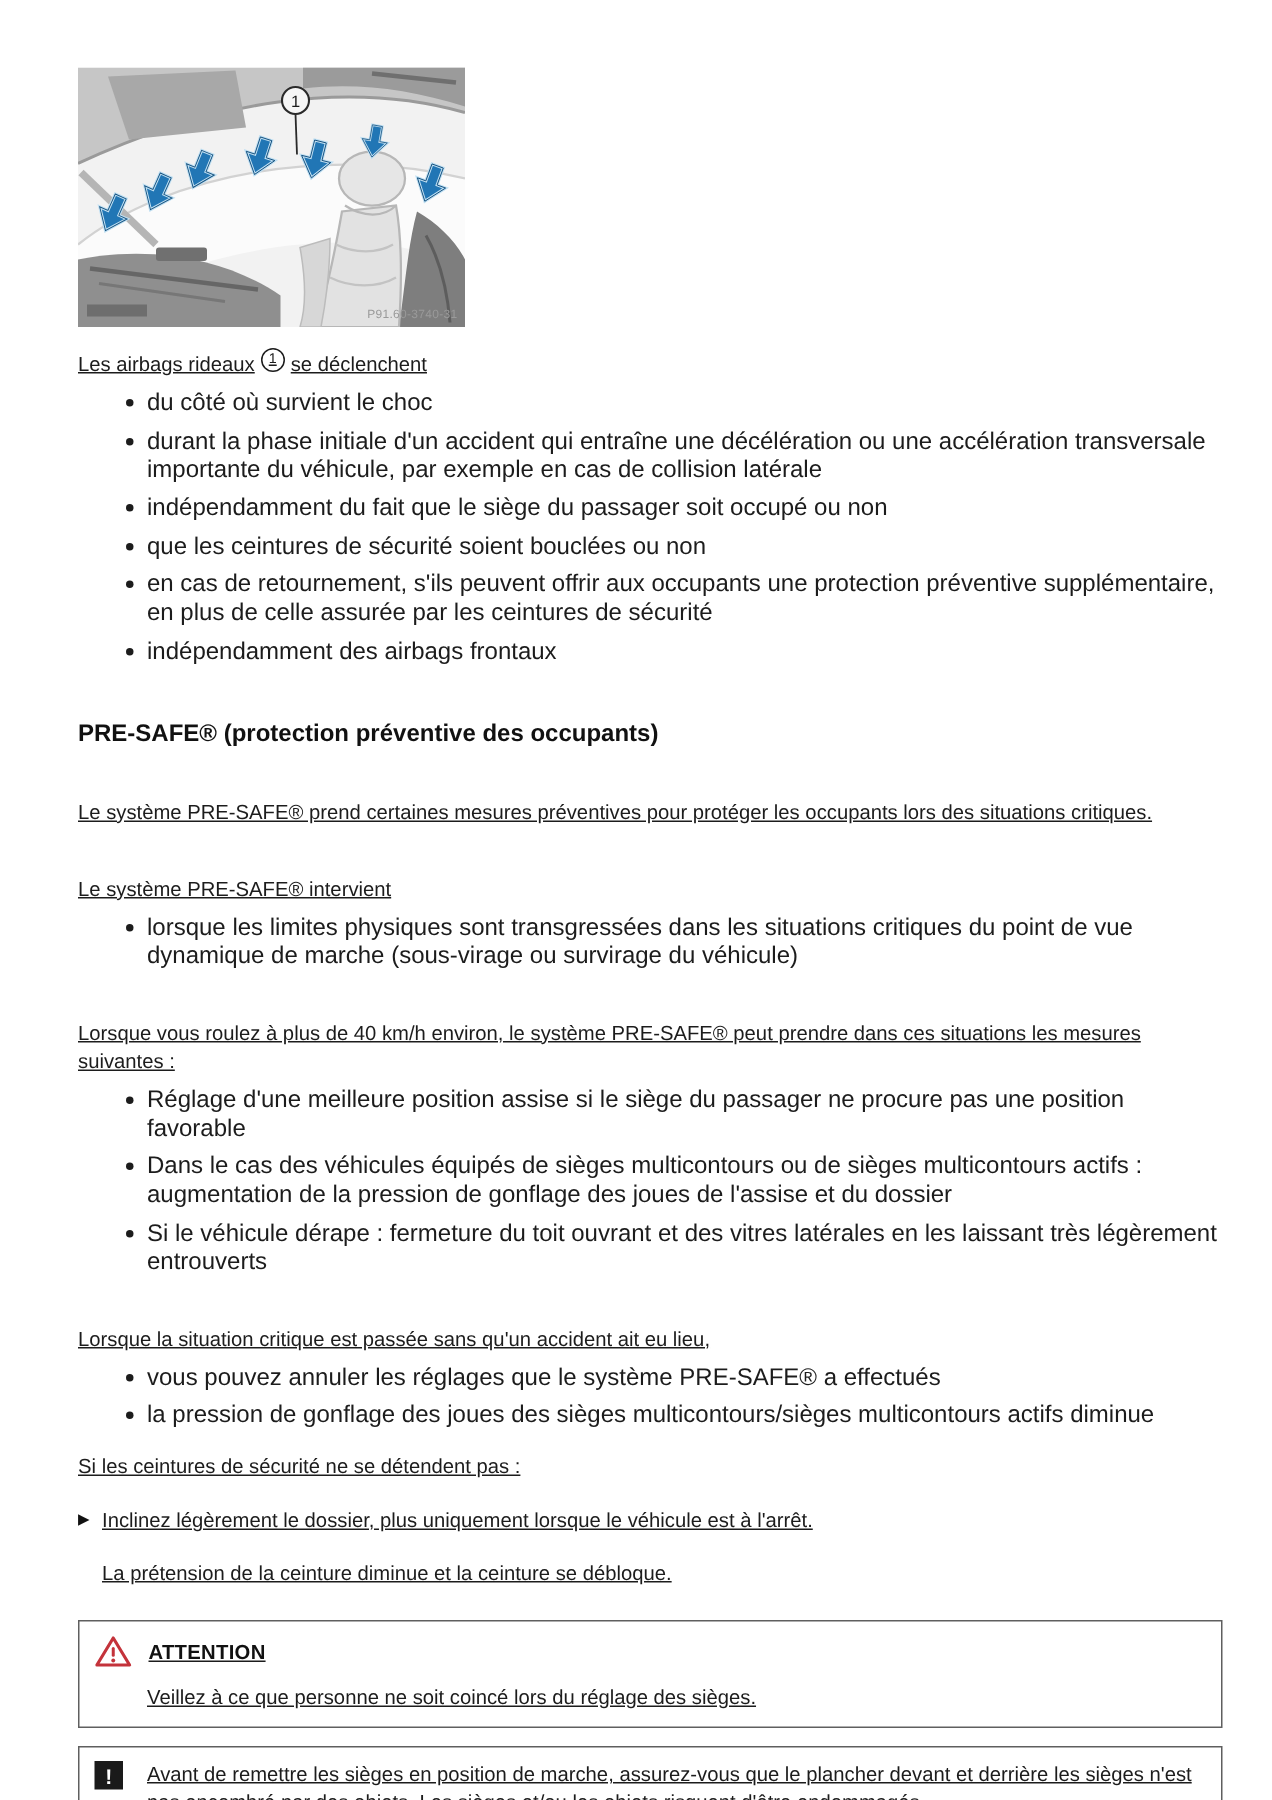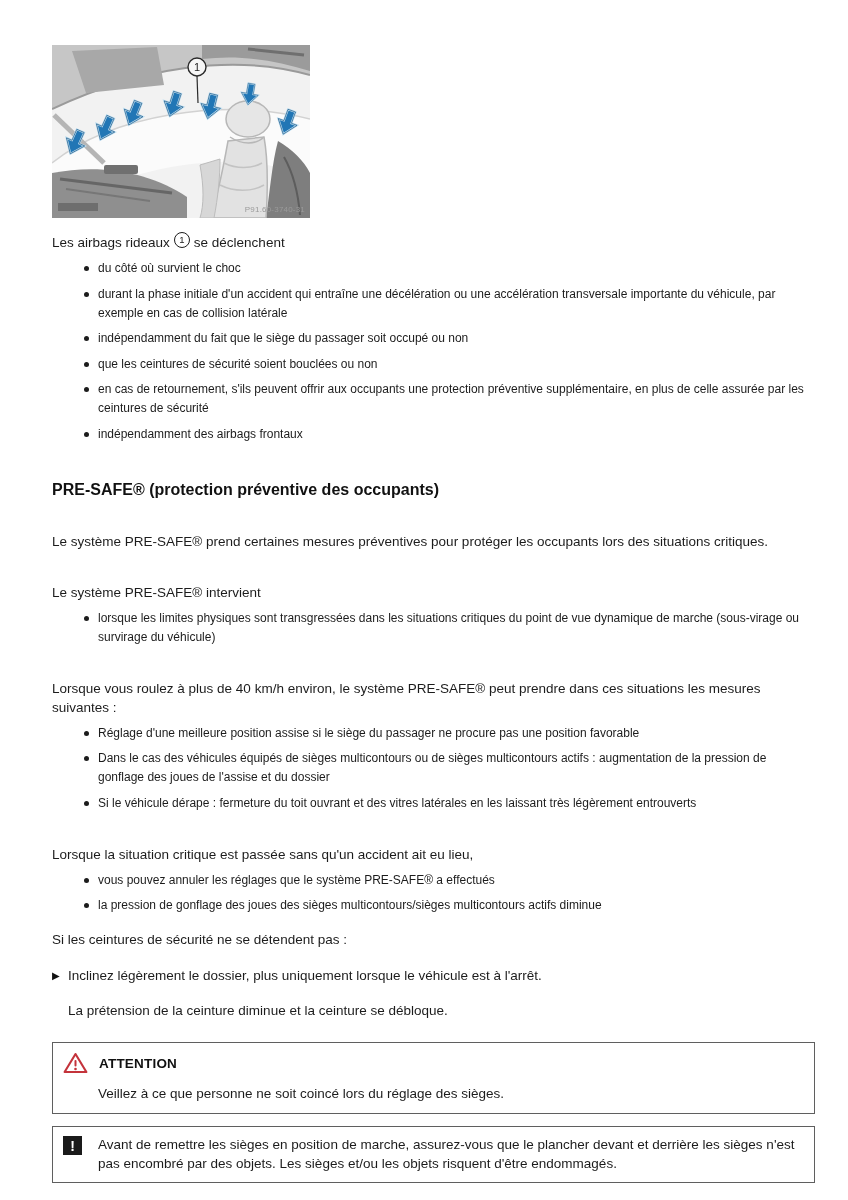--- a/index.html
+++ b/index.html
@@ -14,52 +14,52 @@
 
   
   .figure{position:relative;width:258px;height:173px;margin:0 0 15px 0;}
   .figure svg{display:block;}
   .fig-caption{
     position:absolute;right:5px;bottom:4px;
     font-size:8px;color:#9a9a9a;letter-spacing:.2px;
   }
 
   
-  p{margin:0;font-size:13.5px;line-height:19px;}
+  p{margin:0;font-size:13.5px;line-height:19px;text-decoration:underline;}
   .para{margin-top:32px;}
   .lead{margin-top:0;display:flex;align-items:center;flex-wrap:wrap;gap:4px;}
   .circled-num{
     display:inline-flex;align-items:center;justify-content:center;
     width:14px;height:14px;border:1.2px solid #1c1c1c;border-radius:50%;
     font-size:9.5px;line-height:1;position:relative;top:-3px;
   }
   ul.bullets{margin:7px 0 0 0;padding:0 0 0 32px;list-style:none;}
   ul.bullets li{
-    position:relative;font-size:12px;line-height:19px;
+    position:relative;font-size:16px;line-height:19px;
     margin-bottom:6.5px;padding-left:14px;
   }
   ul.bullets li::before{
     content:"";position:absolute;left:0;top:7px;width:5px;height:5px;
     border-radius:50%;background:#1c1c1c;
   }
   h2{font-size:16px;line-height:20px;margin:36px 0 0 0;font-weight:bold;color:#111;}
 
   .instruction{margin-top:17px;display:flex;}
   .instr-arrow{
     flex:0 0 auto;width:16px;font-size:10px;line-height:19px;color:#111;
   }
   .instr-result{margin:16px 0 0 16px;}
 
   
   .warnbox{
     border:1px solid #5f5f5f;
     margin-top:22px;
     padding:9px 15px 10px 10px;
   }
-  .warnbox .head{display:flex;align-items:center;height:22px;}
+  .warnbox .head{display:flex;align-items:center;height:22px;text-decoration:underline;}
   .warnbox .head .title{font-weight:bold;font-size:13.5px;margin-left:11px;letter-spacing:.2px;color:#111;}
   .warnbox .body-text{margin:10px 0 0 35px;}
   .tri-icon{width:25px;height:22px;display:block;}
 
   .notebox{
     border:1px solid #5f5f5f;
     margin-top:12px;
     padding:8px 15px 9px 10px;
     display:flex;align-items:flex-start;
   }

